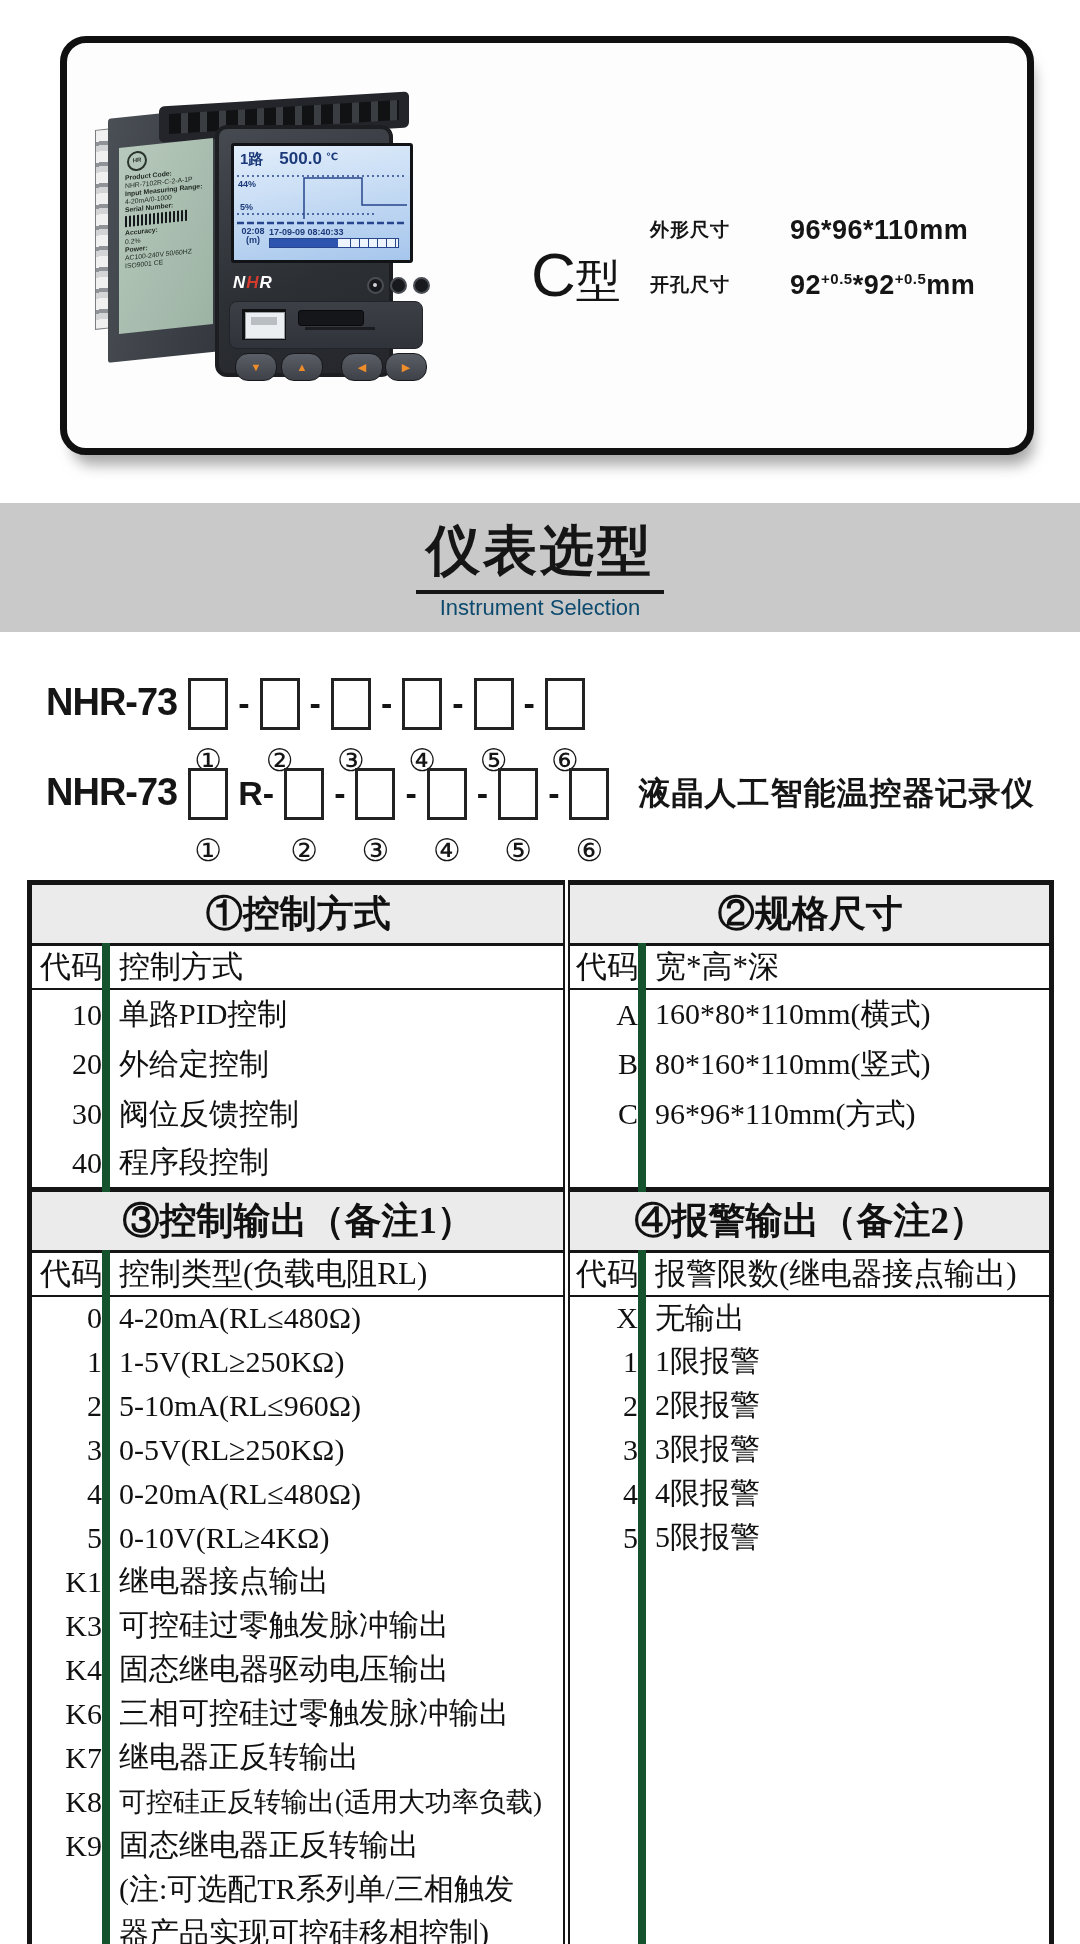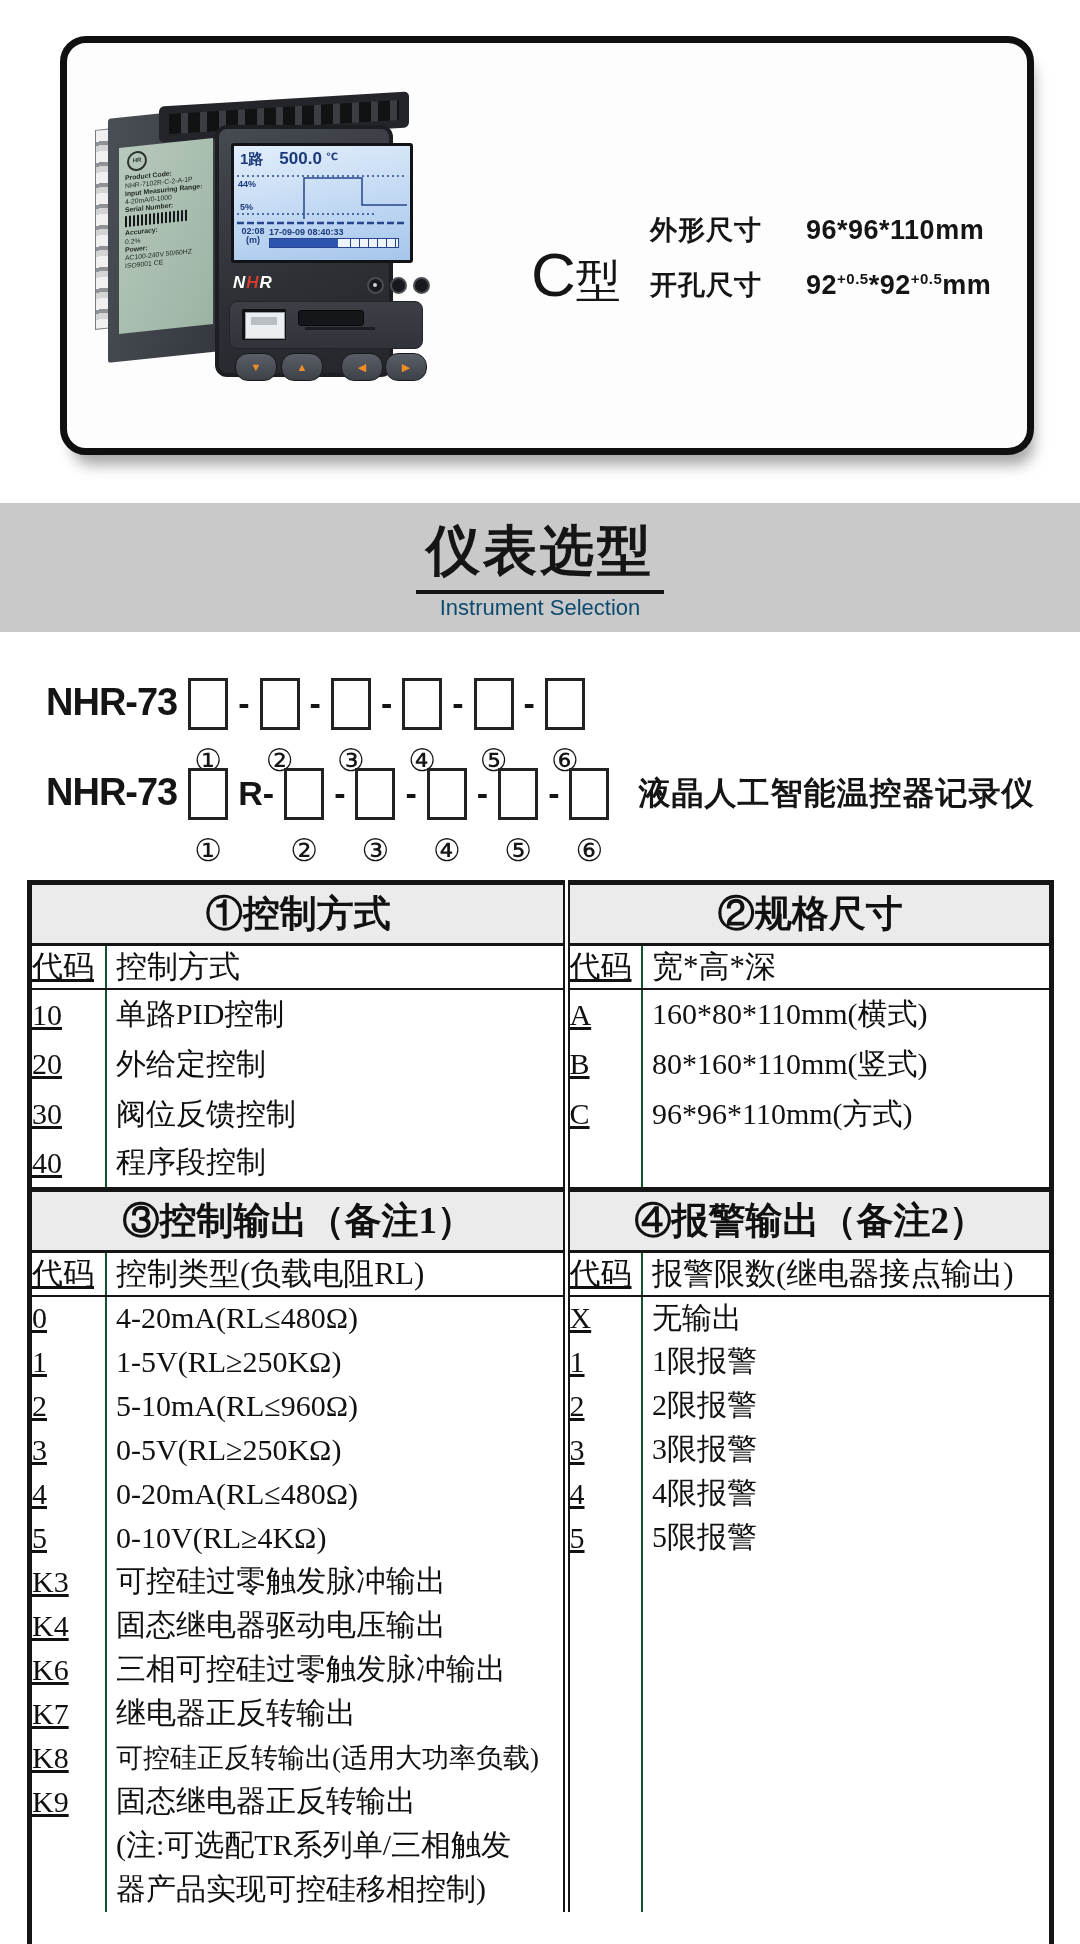--- a/index.html
+++ b/index.html
@@ -60,22 +60,22 @@
   .sd:after{content:"";position:absolute;left:6px;top:16px;width:70px;height:3px;background:#1b1d21;}
   .dev-btnrow{left:4px;top:224px;width:200px;height:30px;}
   .abtn{position:absolute;width:40px;height:26px;border-radius:13px;border:1px solid #17191c;
         background:linear-gradient(#5a5e66,#3e4148);color:#ef8d2a;font-size:11px;text-align:center;line-height:26px;}
 
   .type-label{position:absolute;left:464px;top:196px;font-weight:400;}
   .type-letter{font-size:62px;font-family:"Liberation Sans",sans-serif;}
   .type-suffix{font-size:45px;}
   .specs{position:absolute;left:583px;top:165px;}
   .spec-row{display:flex;height:44px;align-items:center;margin-bottom:11px;}
-  .spec-label{font-size:27px;font-weight:bold;width:132px;letter-spacing:1px;}
-  .spec-value{font-size:27px;font-weight:bold;margin-left:24px;letter-spacing:0.5px;}
+  .spec-label{font-size:19px;font-weight:bold;width:132px;letter-spacing:1px;}
+  .spec-value{font-size:27px;font-weight:bold;margin-left:8px;letter-spacing:0.5px;}
   .spec-value sup{font-size:15px;}
 
   
   .banner{position:absolute;left:0;top:503px;width:1080px;height:129px;background:#c9c9c9;text-align:center;}
   .banner-title{display:inline-block;margin-top:12px;font-size:54px;font-weight:bold;letter-spacing:3px;
         border-bottom:4px solid #151515;padding:0 10px 2px;}
   .banner-sub{font-size:22px;margin-top:1px;color:#0c4a6e;}
 
   
   .model-row{position:absolute;left:46px;display:flex;align-items:flex-start;white-space:nowrap;}
@@ -89,21 +89,21 @@
   
   .table-wrap{position:absolute;left:27px;top:880px;width:1027px;height:1064px;overflow:hidden;
         border-left:5px solid #151515;border-right:5px solid #151515;box-sizing:border-box;}
   table.spec{border-collapse:collapse;table-layout:fixed;width:100%;
         font-family:"Liberation Serif","DejaVu Serif",serif;color:#111;}
   td,th{padding:0;overflow:hidden;white-space:nowrap;}
   th.section-cell{background:#ebebeb;border-top:5px solid #151515;border-bottom:3px solid #151515;
         font-size:37px;font-weight:bold;text-align:center;padding:4px 6px 4px 8px;height:46px;}
   th.section-cell.sc-left{border-right:7px double #151515;}
   tr.subheader td{border-bottom:2px solid #151515;font-size:31px;height:42px;}
-  td.c0,td.c2{border-right:2px solid #14532d;text-align:left;text-decoration:underline;}
+  td.c0,td.c2{border-right:8px solid #14532d;text-align:right;}
   td.c1{border-right:7px double #151515;}
   td.c1,td.c3{padding-left:9px;text-align:left;font-size:30px;}
   td.c0,td.c2{font-size:30px;}
   tr.b0{height:50px;}
   tr.b1{height:44px;}
 </style>
 </head>
 <body>
 
 <div id="page">
@@ -355,20 +355,26 @@
             <td class="c2">4</td>
             <td class="c3">4限报警</td>
           </tr>
           <tr class="b1">
             <td class="c0">5</td>
             <td class="c1">0-10V(RL≥4KΩ)</td>
             <td class="c2">5</td>
             <td class="c3">5限报警</td>
           </tr>
           <tr class="b1">
+            <td class="c0">K1</td>
+            <td class="c1">继电器接点输出</td>
+            <td class="c2"></td>
+            <td class="c3"></td>
+          </tr>
+          <tr class="b1">
             <td class="c0">K3</td>
             <td class="c1">可控硅过零触发脉冲输出</td>
             <td class="c2"></td>
             <td class="c3"></td>
           </tr>
           <tr class="b1">
             <td class="c0">K4</td>
             <td class="c1">固态继电器驱动电压输出</td>
             <td class="c2"></td>
             <td class="c3"></td>

